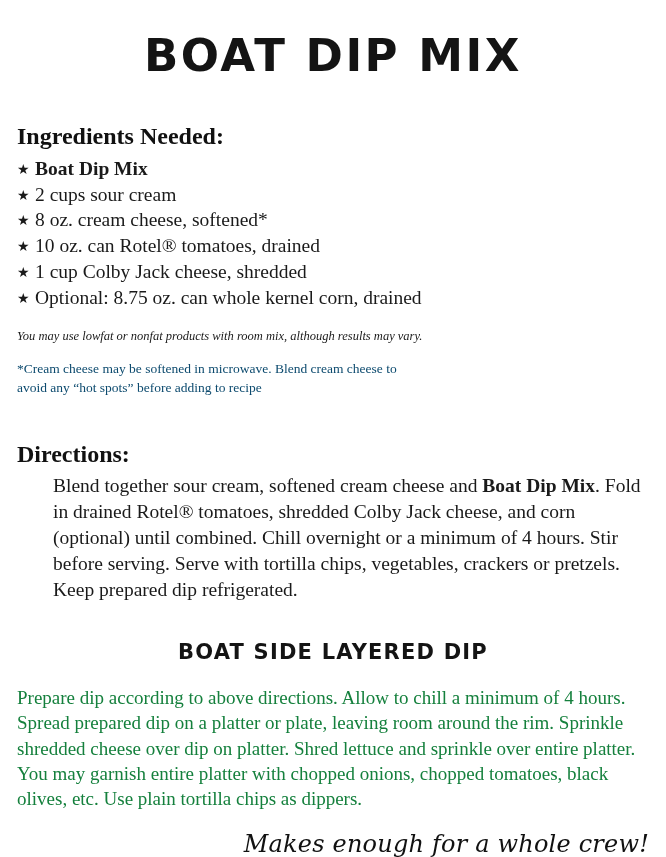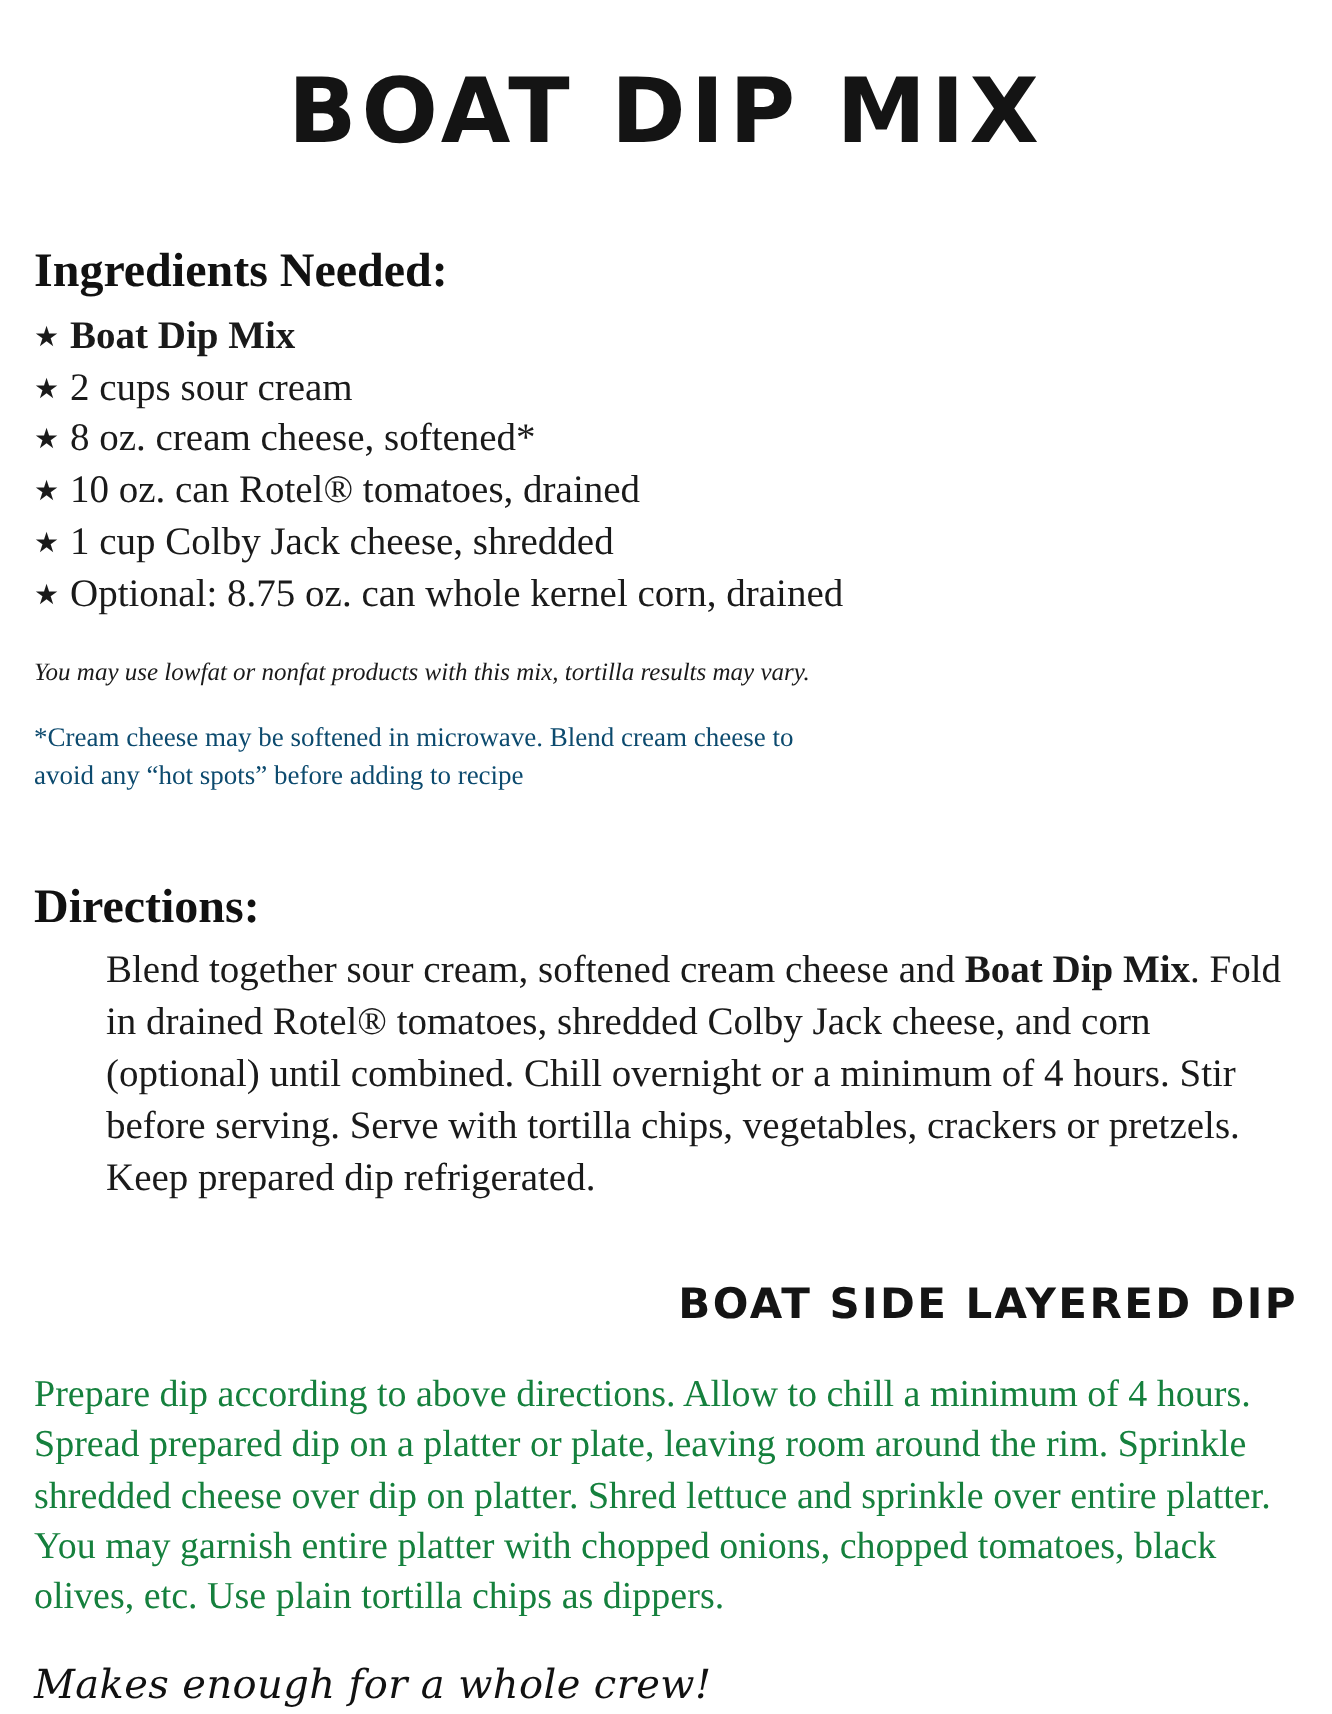--- a/index.html
+++ b/index.html
@@ -91,42 +91,42 @@
     font-size: 19.5px;
     line-height: 1.33;
     margin-top: 5px;
     color: #1a1a1a;
     margin-left: 36px;
   }
   .directions-body .inline-bold { font-weight: 700; }
 
   
   .sub-title {
-    text-align: right;
+    text-align: center;
     font-family: "DejaVu Sans", sans-serif;
     font-weight: 700;
     font-size: 21px;
     letter-spacing: 1.2px;
     margin-top: 37px;
     color: #141414;
     text-transform: uppercase;
   }
   .sub-body {
     font-size: 19px;
     line-height: 1.33;
     margin-top: 11px;
     color: #15803d;
   }
 
   
   .footer-script {
-    text-align: left;
+    text-align: right;
     font-family: "DejaVu Serif", serif;
     font-style: italic;
-    font-size: 20px;
+    font-size: 24px;
     margin-top: 14px;
     letter-spacing: 0.2px;
     color: #111;
   }
 </style>
 </head>
 <body>
 
 <div class="page">
 
@@ -154,21 +154,21 @@
     <li>
       <span class="star">★</span>
       <span class="text">1 cup Colby Jack cheese, shredded</span>
     </li>
     <li>
       <span class="star">★</span>
       <span class="text">Optional: 8.75 oz. can whole kernel corn, drained</span>
     </li>
   </ul>
 
-  <p class="note-italic">You may use lowfat or nonfat products with this mix, tortilla results may vary.</p>
+  <p class="note-italic">You may use lowfat or nonfat products with room mix, although results may vary.</p>
 
   <p class="note-plain">
     <span>*Cream cheese may be softened in microwave. Blend cream cheese to</span><br>
     <span>avoid any “hot spots” before adding to recipe</span>
   </p>
 
   <h2 class="section-heading directions-heading">Directions:</h2>
 
   <p class="directions-body"><span>Blend together sour cream, softened cream cheese and </span><span class="inline-bold">Boat Dip Mix</span><span>. Fold in drained Rotel® tomatoes, shredded Colby Jack cheese, and corn (optional) until combined. Chill overnight or a minimum of 4 hours. Stir before serving. Serve with tortilla chips, vegetables, crackers or pretzels. Keep prepared dip refrigerated.</span></p>
 

